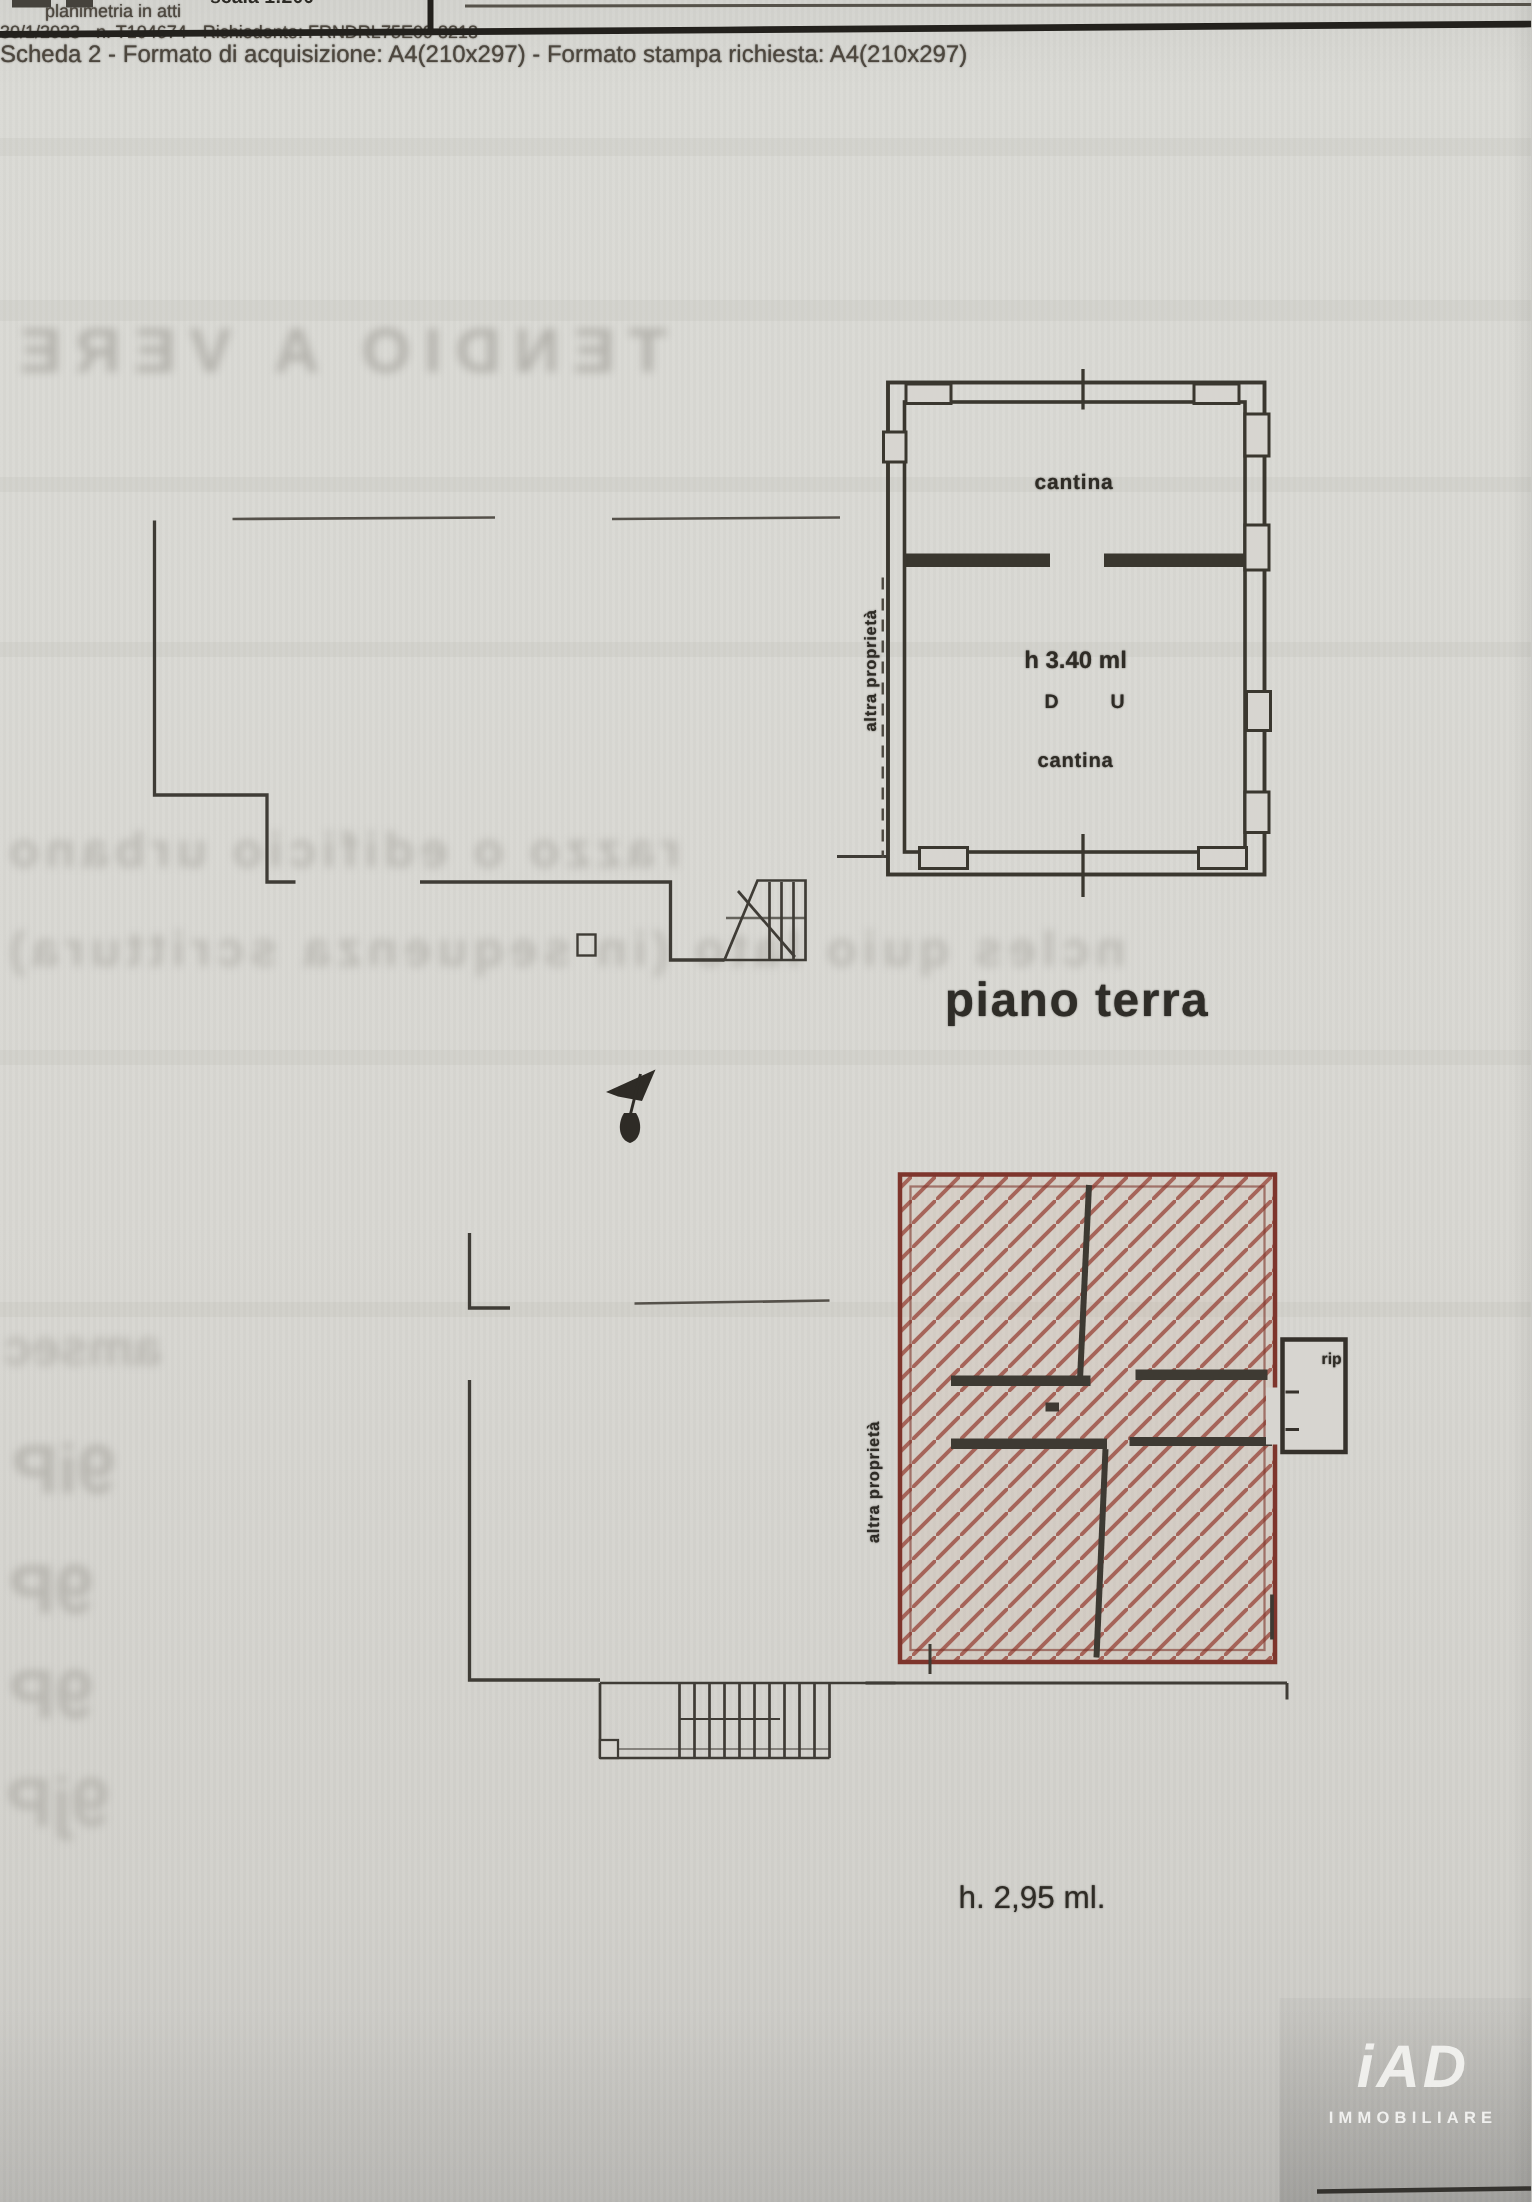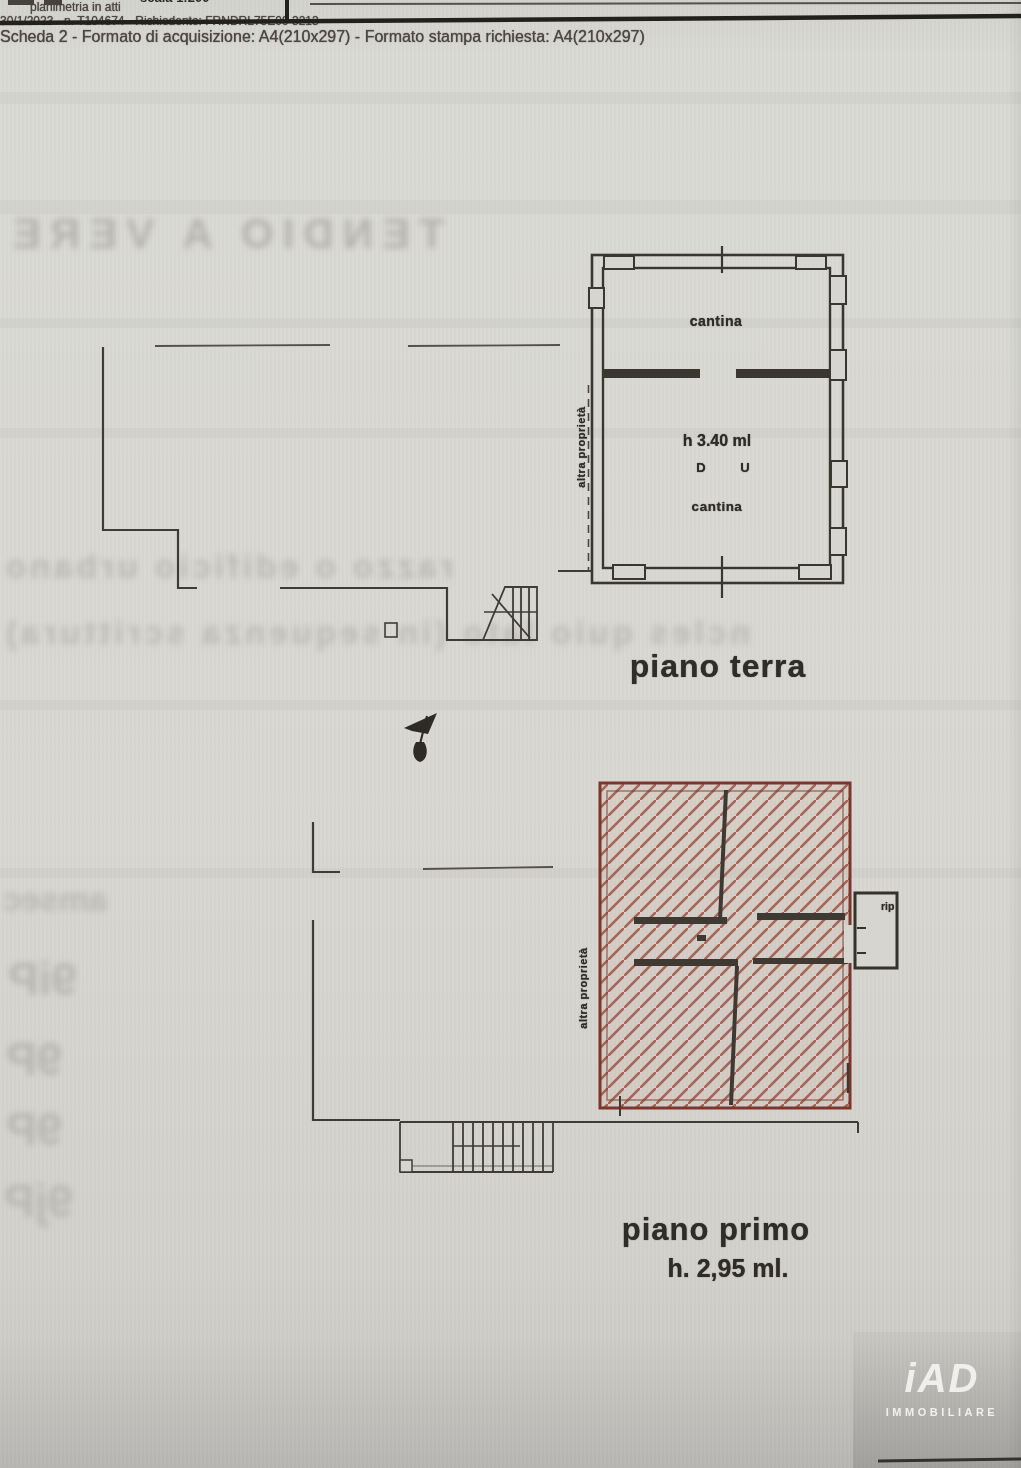--- a/index.html
+++ b/index.html
@@ -192,23 +192,22 @@
   <div class="lbl lblz center blurink" style="left:717px;top:499px;font-size:13.5px;font-weight:700;letter-spacing:.5px;">cantina</div>
 
   <div class="lbl lblz rot blurink" style="left:581px;top:447px;font-size:11px;font-weight:600;letter-spacing:.5px;">altra proprietà</div>
 
   <div class="lbl lblz center blurink" style="left:718px;top:648px;font-size:32px;font-weight:600;letter-spacing:1px;color:#2f2d28;">piano terra</div>
 
   <div class="lbl lblz blurink" style="left:862px;top:900px;font-size:10.5px;font-weight:700;margin-left:19px;">rip</div>
 
   <div class="lbl lblz rot blurink" style="left:583px;top:988px;font-size:11px;font-weight:600;letter-spacing:.5px;">altra proprietà</div>
 
-  <div class="lbl lblz center blurink" style="left:716px;top:1212px;font-size:31px;font-weight:600;letter-spacing:1px;color:#2f2d28;">piano primo</div>
-
-  <div class="lbl lblz center blurink" style="left:728px;top:1254px;font-size:25px;font-weight:700;">h. 2,95 ml.</div>
+
+  <div class="lbl lblz center blurink" style="left:688px;top:1254px;font-size:21px;font-weight:400;">h. 2,95 ml.</div>
 
   <div id="footer-block">
     <div class="lbl lblz blurink" style="left:5px;top:1386px;font-size:12px;color:#4d473e;margin-left:30px;">planimetria in atti</div>
     <div class="lbl lblz blurink" style="left:5px;top:1424px;font-size:12px;color:#4d473e;">30/1/2023 - n. T104674 - Richiedente: FRNDRL75E09 3213</div>
     <div class="lbl lblz blurink" style="left:5px;top:1447px;font-size:16px;color:#4d473e;max-width:860px;overflow:hidden;">Scheda 2 - Formato di acquisizione: A4(210x297) - Formato stampa richiesta: A4(210x297)</div>
   </div>
 
   <div class="abs" style="left:872px;top:1348px;width:140px;text-align:center;z-index:3;">
     <div style="font-size:40px;font-weight:800;line-height:60px;color:rgba(252,252,250,0.8);letter-spacing:2px;font-family:'Liberation Sans',sans-serif;font-style:italic;">iAD</div>
     <div style="font-size:11px;font-weight:700;letter-spacing:3.5px;margin-top:-2px;color:rgba(252,252,250,0.85);font-family:'Liberation Sans',sans-serif;">IMMOBILIARE</div>

